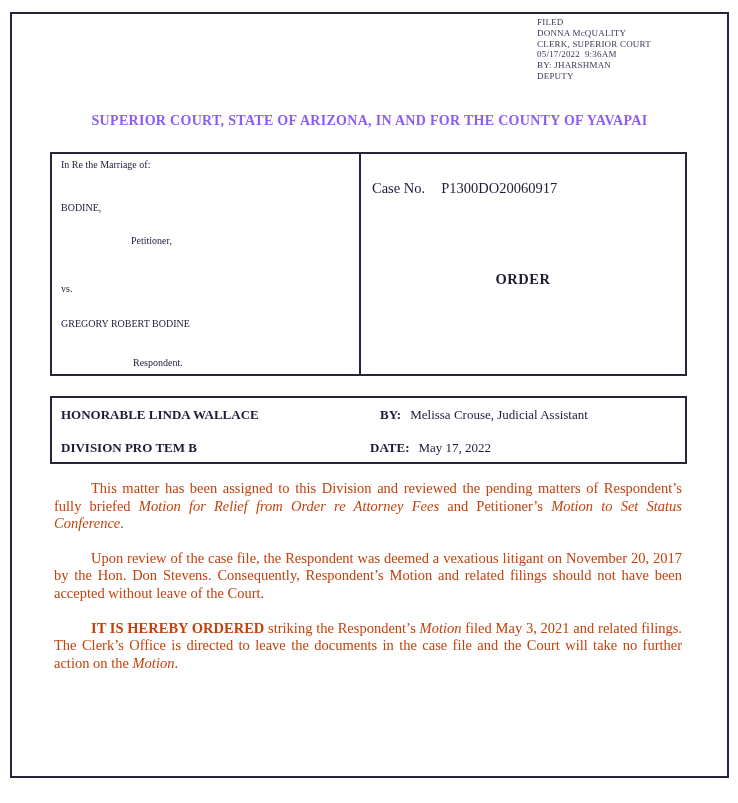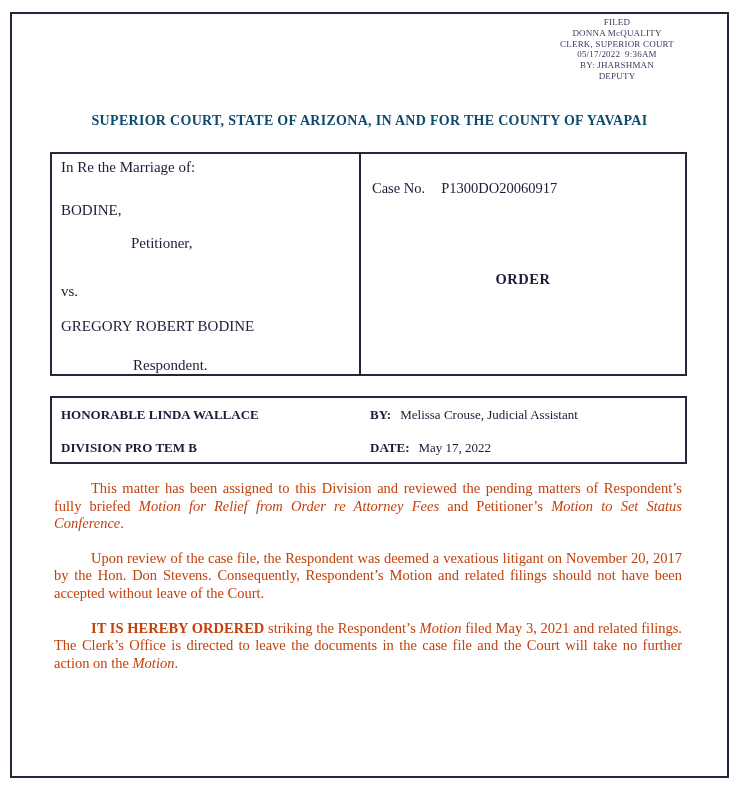--- a/index.html
+++ b/index.html
@@ -24,54 +24,54 @@
     border: 2px solid #26263a;
     background: #ffffff;
     color: #1c1c38;
   }
   
   .stamp {
     position: absolute;
     top: 3px;
     right: 30px;
     width: 160px;
-    text-align: center;
+    text-align: left;
     font-size: 9px;
     line-height: 10.8px;
     color: #3a3a63;
     letter-spacing: 0.2px;
   }
   .stamp div { white-space: pre; }
   
   .doc-title {
     position: absolute;
     top: 99px;
     left: 0;
     width: 100%;
     text-align: center;
     font-weight: bold;
     font-size: 14px;
     letter-spacing: 0.3px;
-    color: #0c4a6e;
+    color: #8b5cf6;
   }
   
   .caption-box {
     position: absolute;
     left: 38px;
     top: 138px;
     width: 633px;
     height: 220px;
     border: 2px solid #26263a;
     display: flex;
   }
   .caption-left {
     position: relative;
     width: 307px;
     border-right: 2px solid #26263a;
-    font-size: 15px;
+    font-size: 10px;
   }
   .caption-right {
     position: relative;
     flex: 1;
     font-size: 14.5px;
   }
   .cl-inre { position: absolute; left: 9px; top: 5px; }
   .cl-barrow { position: absolute; left: 7px; top: 27px; display: flex; align-items: flex-end; }
   .redaction { width: 243px; height: 19px; background: #000000; }
   .cl-fka { margin-left: 6px; line-height: 19px; }
@@ -88,21 +88,21 @@
     position: absolute;
     left: 38px;
     top: 382px;
     width: 633px;
     height: 64px;
     border: 2px solid #26263a;
     font-size: 13px;
   }
   .jb-name { position: absolute; left: 9px; top: 9px; font-weight: bold; }
   .jb-division { position: absolute; left: 9px; top: 42px; font-weight: bold; }
-  .jb-byrow { position: absolute; left: 318px; top: 9px; }
+  .jb-byrow { position: absolute; left: 328px; top: 9px; }
   .jb-daterow { position: absolute; left: 318px; top: 42px; }
   .jb-label { font-weight: bold; margin-right: 9px; }
   
   .body-text {
     position: absolute;
     left: 42px;
     top: 466px;
     width: 628px;
     font-size: 14.5px;
     line-height: 17.6px;

